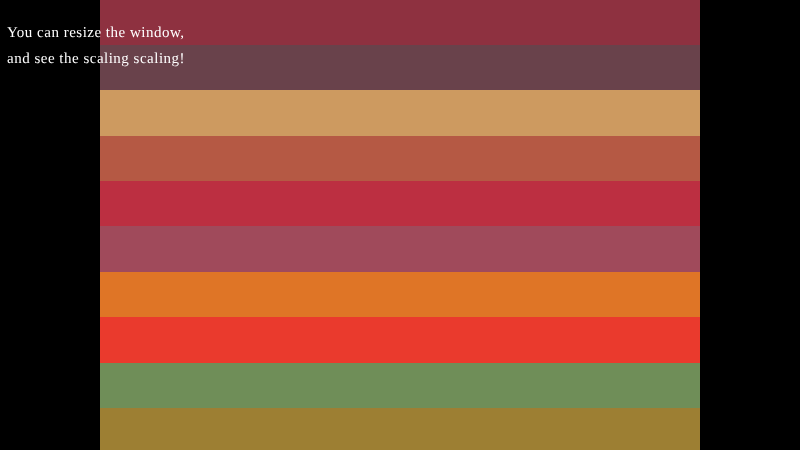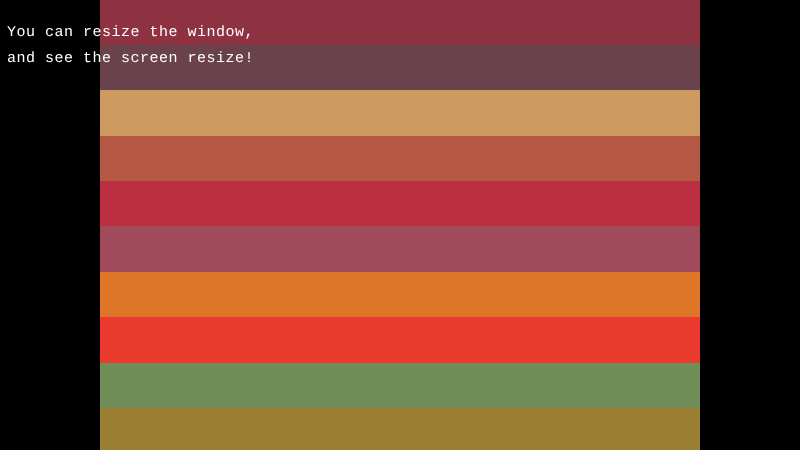--- a/index.html
+++ b/index.html
@@ -53,21 +53,21 @@
     position: absolute;
     left: 7px;
     top: 20px;
     z-index: 8;
     width: 590px;
     pointer-events: none;
   }
   .text-line {
     display: block;
     color: #ffffff;
-    font-family: Liberation Mono, monospace;
+    font-family: Liberation Serif, serif;
     font-size: 15px;
     line-height: 26px;
     letter-spacing: 0.5px;
     font-weight: normal;
     white-space: pre;
     -webkit-font-smoothing: none;
     text-rendering: geometricPrecision;
   }
 </style>
 </head>
@@ -88,16 +88,16 @@
         <div class="band" style="top: 363px; height: 45px; background: rgb(111, 142, 88); width: 600px;"></div>
         <div class="band" style="top: 408px; height: 42px; background: rgb(157, 127, 51); width: 600px;"></div>
       </div>
   </div>
 
   <div class="pillar left" style="background: rgb(0, 0, 0);"></div>
   <div class="pillar right" style="background: rgb(0, 0, 0);"></div>
 
   <div id="text-overlay">
     <span class="text-line" style="color: rgb(255, 255, 255);">You can resize the window,</span>
-    <span class="text-line" style="color: rgb(255, 255, 255);">and see the screen resize!</span>
+    <span class="text-line" style="color: rgb(255, 255, 255);">and see the scaling scaling!</span>
   </div>
 
 </div>
 
 </body></html>

